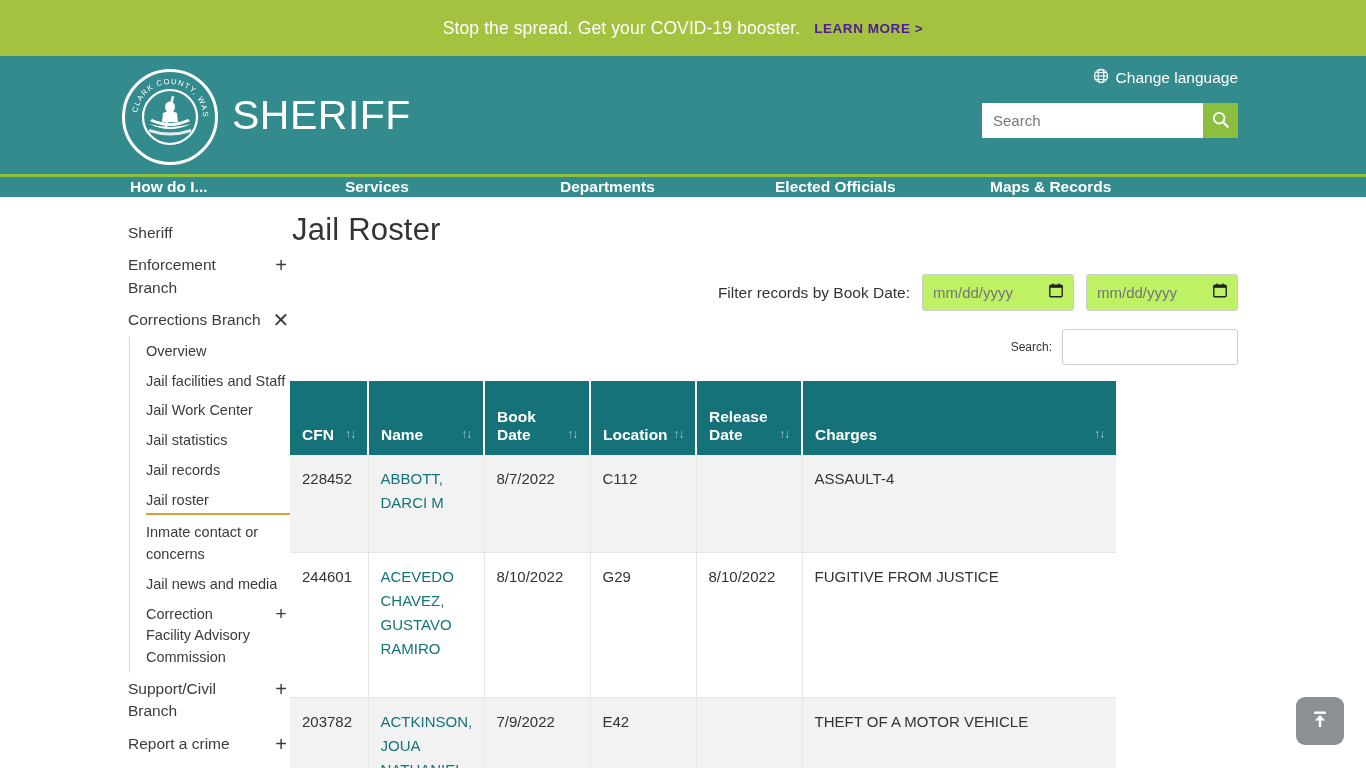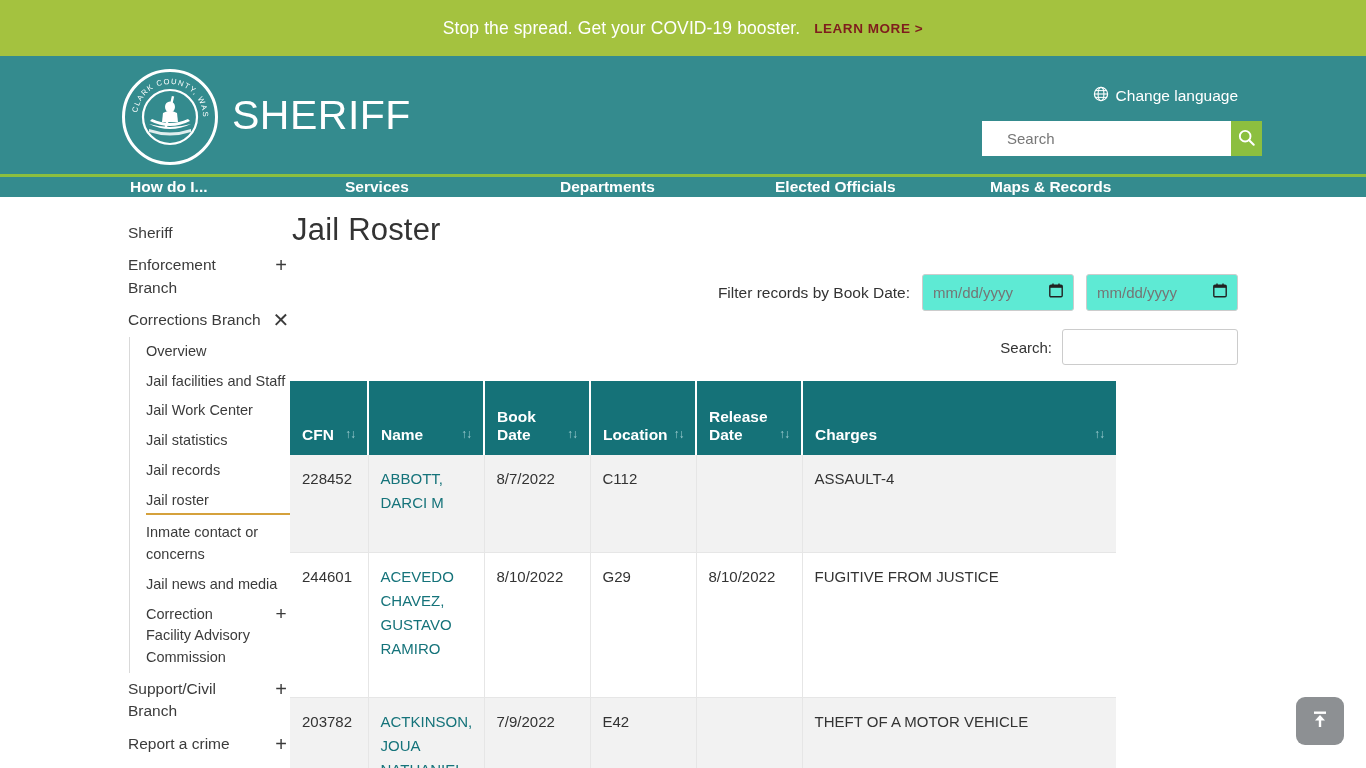--- a/index.html
+++ b/index.html
@@ -24,21 +24,21 @@
   .alert-text {
     font-size: 17.5px;
     font-weight: 400;
     letter-spacing: .1px;
   }
   .alert-link {
     font-size: 13.5px;
     font-weight: 600;
     letter-spacing: .55px;
     margin-left: 14px;
-    color: #7f1d1d;
+    color: #4c1d95;
     text-decoration: none;
     cursor: pointer;
   }
 
   
   .site-header {
     height: 121px;
     background: #348b8e;
     position: relative;
     border-bottom: 3px solid #8cbf3f;
@@ -64,21 +64,21 @@
     font-weight: 400;
     letter-spacing: .5px;
     margin-left: 14px;
     line-height: 1;
     padding-bottom: 4px;
   }
 
   .header-right {
     position: absolute;
     right: 128px;
-    top: 30px;
+    top: 12px;
     text-align: right;
   }
   .lang-link {
     color: #ffffff;
     font-size: 15.5px;
     display: inline-flex;
     align-items: center;
     gap: 7px;
     cursor: pointer;
     text-decoration: none;
@@ -87,21 +87,21 @@
     margin-top: 15px;
     display: flex;
     width: 256px;
     height: 35px;
     background: #ffffff;
   }
   .search-input {
     flex: 1;
     border: 0;
     outline: none;
-    padding: 0 25px;
+    padding: 0 11px;
     font-size: 15px;
     font-family: "Liberation Sans", sans-serif;
     color: #b91c1c;
   }
   .search-input::placeholder { color: #777; }
   .search-btn {
     width: 38px;
     background: #8cbf3f;
     border: 0;
     display: flex;
@@ -222,36 +222,36 @@
   }
   .filters-label {
     font-size: 15.5px;
     color: #333333;
   }
   .date-input {
     width: 152px;
     height: 37px;
     border: 1px solid #ccc;
     border-radius: 3px;
-    background: #5eead4;
+    background: #bef264;
     display: flex;
     align-items: center;
     justify-content: space-between;
     padding: 0 10px;
     cursor: text;
   }
   .date-ph { font-size: 15px; color: #757575; }
   .search-row {
     display: flex;
     align-items: center;
     justify-content: flex-end;
     gap: 10px;
     margin-bottom: 16px;
   }
-  .search-label { font-size: 15px; color: #333333; text-align: right; }
+  .search-label { font-size: 12px; color: #333333; text-align: right; }
   .table-search {
     width: 176px;
     height: 36px;
     border: 1px solid #ccc;
     border-radius: 3px;
     outline: none;
     padding: 0 8px;
     font-size: 15px;
     font-family: "Liberation Sans", sans-serif;
   }

